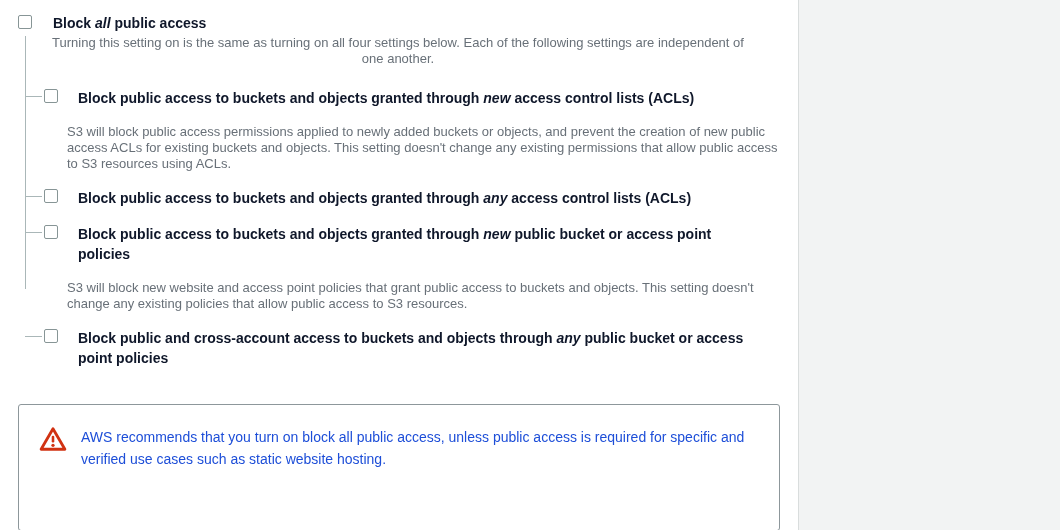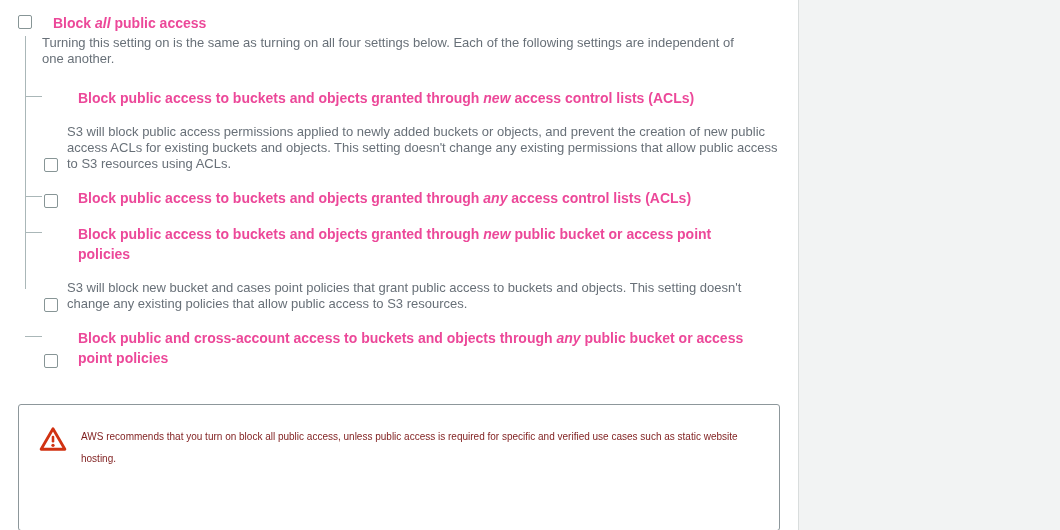--- a/index.html
+++ b/index.html
@@ -37,35 +37,35 @@
   .tree-wrap { position: relative; }
   .tree-vline {
     position: absolute;
     left: 7px; top: 22px;
     width: 1px; height: 253px;
     background: #aab7b8;
   }
   .setting-row { display: flex; gap: 10px; }
   .setting-title {
     font-size: 14px; font-weight: 700;
-    line-height: 18px; color: #ec4899;
+    line-height: 18px; color: #0f172a;
     cursor: pointer;
     padding-left: 11px;
   }
   .setting-desc {
     font-size: 13px; line-height: 16px;
     color: #687078;
     margin-top: 4px;
     max-width: 712px;
   }
-  .parent-item .setting-desc { margin-left: 24px; margin-top: 3px; }
+  .parent-item .setting-desc { margin-left: 24px; margin-top: 3px; text-align: center; }
   .sub-item {
     position: relative;
     margin-left: 26px;
-    display: flex; gap: 9px; align-items: flex-end;
+    display: flex; gap: 9px;
   }
   .sub-item::before {
     content: "";
     position: absolute;
     left: -19px; top: 8px;
     width: 17px; height: 1px;
     background: #aab7b8;
   }
   .sub-item .setting-title { line-height: 20px; max-width: 700px; }
   .sub-item .setting-desc  { margin-top: 16px; }
@@ -80,22 +80,22 @@
     background: #ffffff;
     padding: 20px 20px 60px 20px;
     display: flex; gap: 14px;
   }
   .warning-icon { flex: 0 0 auto; width: 28px; height: 28px; }
   .warning-title {
     font-size: 14.5px; font-weight: 700;
     line-height: 22px; color: #16191f;
   }
   .warning-body {
-    font-size: 10px; line-height: 22px;
-    color: #7f1d1d;
+    font-size: 14px; line-height: 22px;
+    color: #1d4ed8;
     margin-top: 1px;
     max-width: 672px;
   }
 </style>
 </head>
 <body>
 
 <div class="page">
   <div class="main-panel">
 
@@ -122,21 +122,21 @@
         <span class="cbx"></span>
         <div>
           <div class="setting-title"><span>Block public access to buckets and objects granted through </span><i>any</i><span> access control lists (ACLs)</span></div>
         </div>
       </div>
 
       <div class="sub-item sub-item-4">
         <span class="cbx"></span>
         <div>
           <div class="setting-title"><span>Block public access to buckets and objects granted through </span><i>new</i><span> public bucket or access point policies</span></div>
-          <div class="setting-desc">S3 will block new bucket and cases point policies that grant public access to buckets and objects. This setting doesn't change any existing policies that allow public access to S3 resources.</div>
+          <div class="setting-desc">S3 will block new website and access point policies that grant public access to buckets and objects. This setting doesn't change any existing policies that allow public access to S3 resources.</div>
         </div>
       </div>
 
       <div class="sub-item sub-item-5">
         <span class="cbx"></span>
         <div>
           <div class="setting-title"><span>Block public and cross-account access to buckets and objects through </span><i>any</i><span> public bucket or access point policies</span></div>
         </div>
       </div>
     </div>

